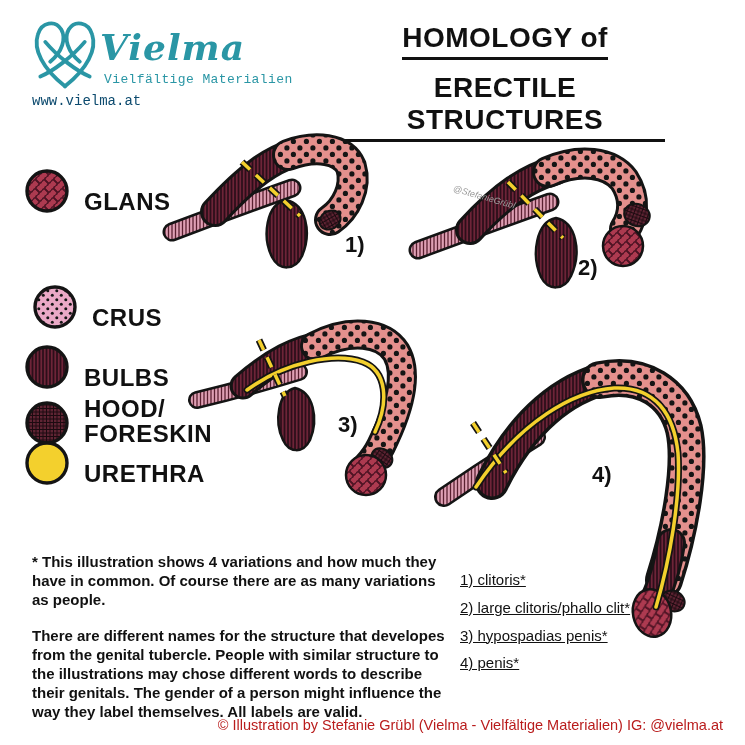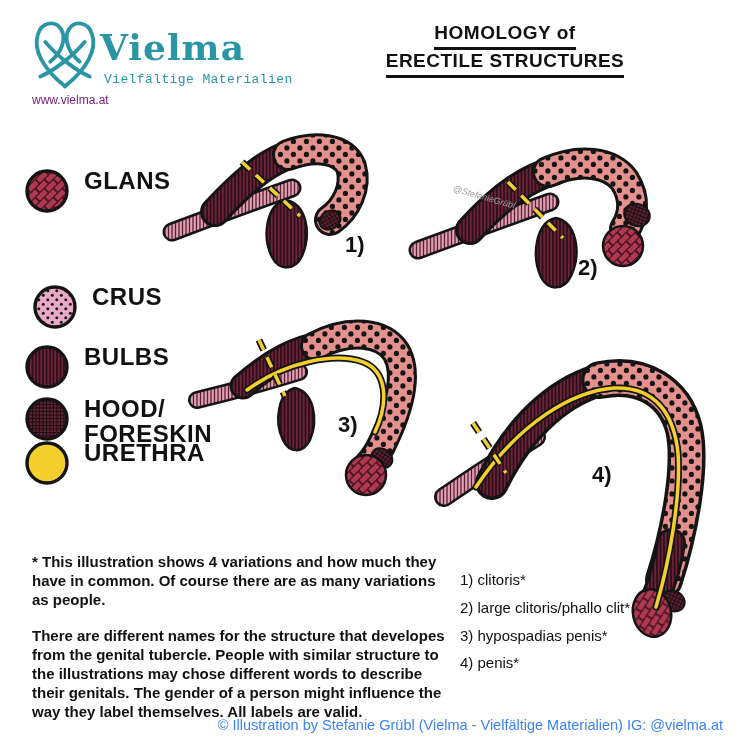--- a/index.html
+++ b/index.html
@@ -1,39 +1,39 @@
 <!DOCTYPE html>
 <html><head>
 <meta charset="utf-8">
 <style>
   html,body{margin:0;padding:0;background:#ffffff;}
   #page{position:relative;width:745px;height:745px;background:#ffffff;overflow:hidden;
         font-family:"Liberation Sans",sans-serif;color:#111;}
   .abs{position:absolute;}
   
-  .brand-name{font-family:"DejaVu Serif",serif;font-weight:bold;
+  .brand-name{font-family:"DejaVu Serif",serif;font-style:italic;font-weight:bold;
               font-size:36px;color:#2a96a5;letter-spacing:1px;}
   .brand-tagline{font-size:13px;color:#2a96a5;letter-spacing:0.4px;font-family:Liberation Mono, monospace;}
-  .brand-url{font-size:12px;color:#701a75;}
+  .brand-url{font-size:14px;color:#0c4a6e;font-family:Liberation Mono, monospace;}
   
   .title-box{left:345px;top:22px;width:320px;text-align:center;}
-  .title-line{display:inline-block;font-weight:bold;font-size:19px;letter-spacing:0.5px;
-              border-bottom:3px solid #111;padding-bottom:3px;margin-bottom:0;}
+  .title-line{display:inline-block;font-weight:bold;font-size:28px;letter-spacing:0.5px;
+              border-bottom:3px solid #111;padding-bottom:3px;margin-bottom:12px;}
   
-  .legend-row{display:flex;align-items:flex-start;gap:14px;}
+  .legend-row{display:flex;align-items:flex-end;gap:14px;}
   .legend-label{font-weight:bold;font-size:24px;letter-spacing:0.5px;white-space:pre-line;line-height:1.05;}
   
   .fig-num{font-weight:bold;font-size:22px;}
   
   .notes{left:32px;top:536px;width:422px;font-size:15px;font-weight:bold;line-height:1.28;}
   .notes p{margin:16px 0 14px 0;}
   
-  .variants{left:460px;top:566px;font-size:15px;line-height:1.85;}
+  .variants{left:460px;top:566px;font-size:15px;line-height:1.85;text-decoration:underline;}
   
-  .footer{right:22px;bottom:12px;font-size:14.5px;color:#3b82f6;}
+  .footer{right:22px;bottom:12px;font-size:14.5px;color:#b91c1c;}
   .watermark{left:452px;top:192px;font-size:9px;color:#9a9a9a;transform:rotate(16deg);font-style:italic;}
 </style>
 </head>
 <body>
 
 <div id="page">
 
   <svg width="0" height="0" style="position:absolute" aria-hidden="true">
     <defs>
       <pattern id="pat-glans" patternUnits="userSpaceOnUse" width="9" height="9">

